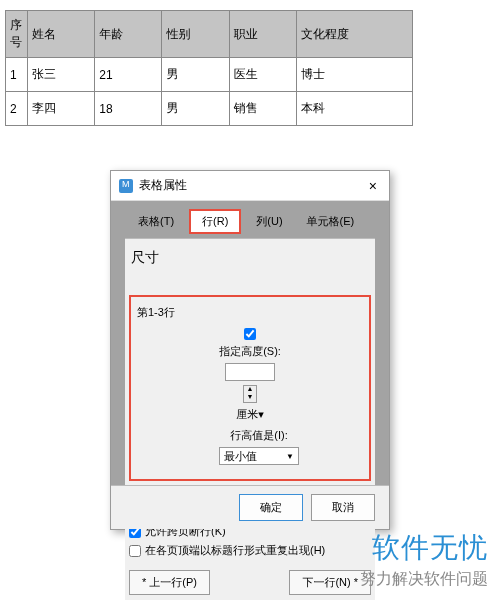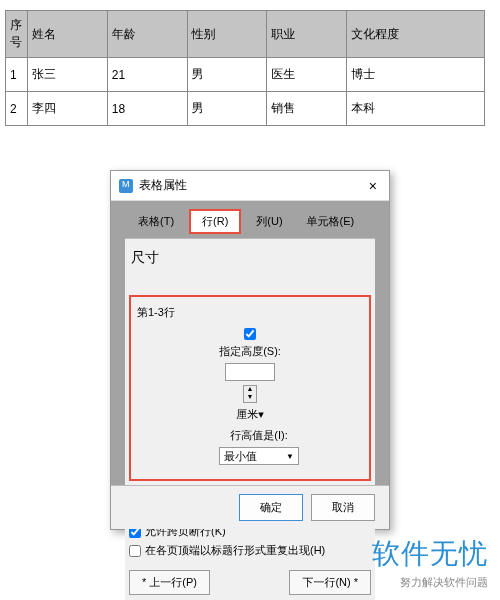--- a/index.html
+++ b/index.html
@@ -1,18 +1,18 @@
 <!DOCTYPE html>
 <html><head>
   <meta charset="utf-8">
   <style>
     * { margin: 0; padding: 0; box-sizing: border-box; }
     body { font-family: "Microsoft YaHei", sans-serif; font-size: 12px; background: #fff; width: 500px; height: 600px; position: relative; overflow: hidden; }
     
-    .data-table { border-collapse: collapse; margin: 10px 5px; width: 480px; }
+    .data-table { border-collapse: collapse; margin: 10px 5px; width: 408px; }
     .data-table th, .data-table td { border: 1px solid #888; padding: 6px 4px; text-align: left; font-size: 12px; }
     .data-table th { background: #c4c4c4; font-weight: normal; height: 34px; }
     .data-table td { background: #fff; height: 34px; }
     .data-table td:first-child, .data-table th:first-child { width: 22px; }
     
     .dialog { position: absolute; left: 110px; top: 170px; width: 280px; height: 360px; background: #a3a3a3; border: 1px solid #999; box-shadow: 3px 3px 8px rgba(0,0,0,0.3); }
     .dialog-titlebar { display: flex; align-items: center; padding: 6px 8px; background: #fff; border-bottom: 1px solid #ddd; }
     .dialog-icon { width: 14px; height: 14px; background: #3b8fd6; border-radius: 2px; margin-right: 6px; position: relative; }
     .dialog-icon::after { content: "M"; color: #fff; font-size: 9px; position: absolute; left: 3px; top: 0; }
     .dialog-title { flex: 1; font-size: 12px; }
@@ -44,21 +44,21 @@
     
     .nav-buttons { display: flex; gap: 16px; justify-content: space-between; margin-top: 12px; }
     .nav-btn { padding: 4px 12px; font-size: 11px; border: 1px solid #999; background: #f8f8f8; cursor: pointer; }
     
     .dialog-footer { position: absolute; bottom: 0; left: 0; right: 0; padding: 8px 14px; border-top: 1px solid #bbb; display: flex; justify-content: flex-end; gap: 8px; background: #f0f0f0; }
     .footer-btn { padding: 5px 20px; font-size: 11px; border: 1px solid #999; background: #fdfdfd; cursor: pointer; }
     .footer-btn.primary { border: 1px solid #3b8fd6; }
     
     .watermark { position: absolute; right: 12px; bottom: 10px; text-align: right; }
     .watermark-main { font-size: 28px; color: #2a8fd4; font-weight: 300; letter-spacing: 1px; }
-    .watermark-sub { font-size: 11px; color: #888; margin-top: 2px; }
+    .watermark-sub { font-size: 16px; color: #888; margin-top: 2px; }
   </style>
 </head>
 <body>
 
 <table class="data-table">
   <thead>
     <tr>
       <th>序号</th>
       <th>姓名</th>
       <th>年龄</th>

